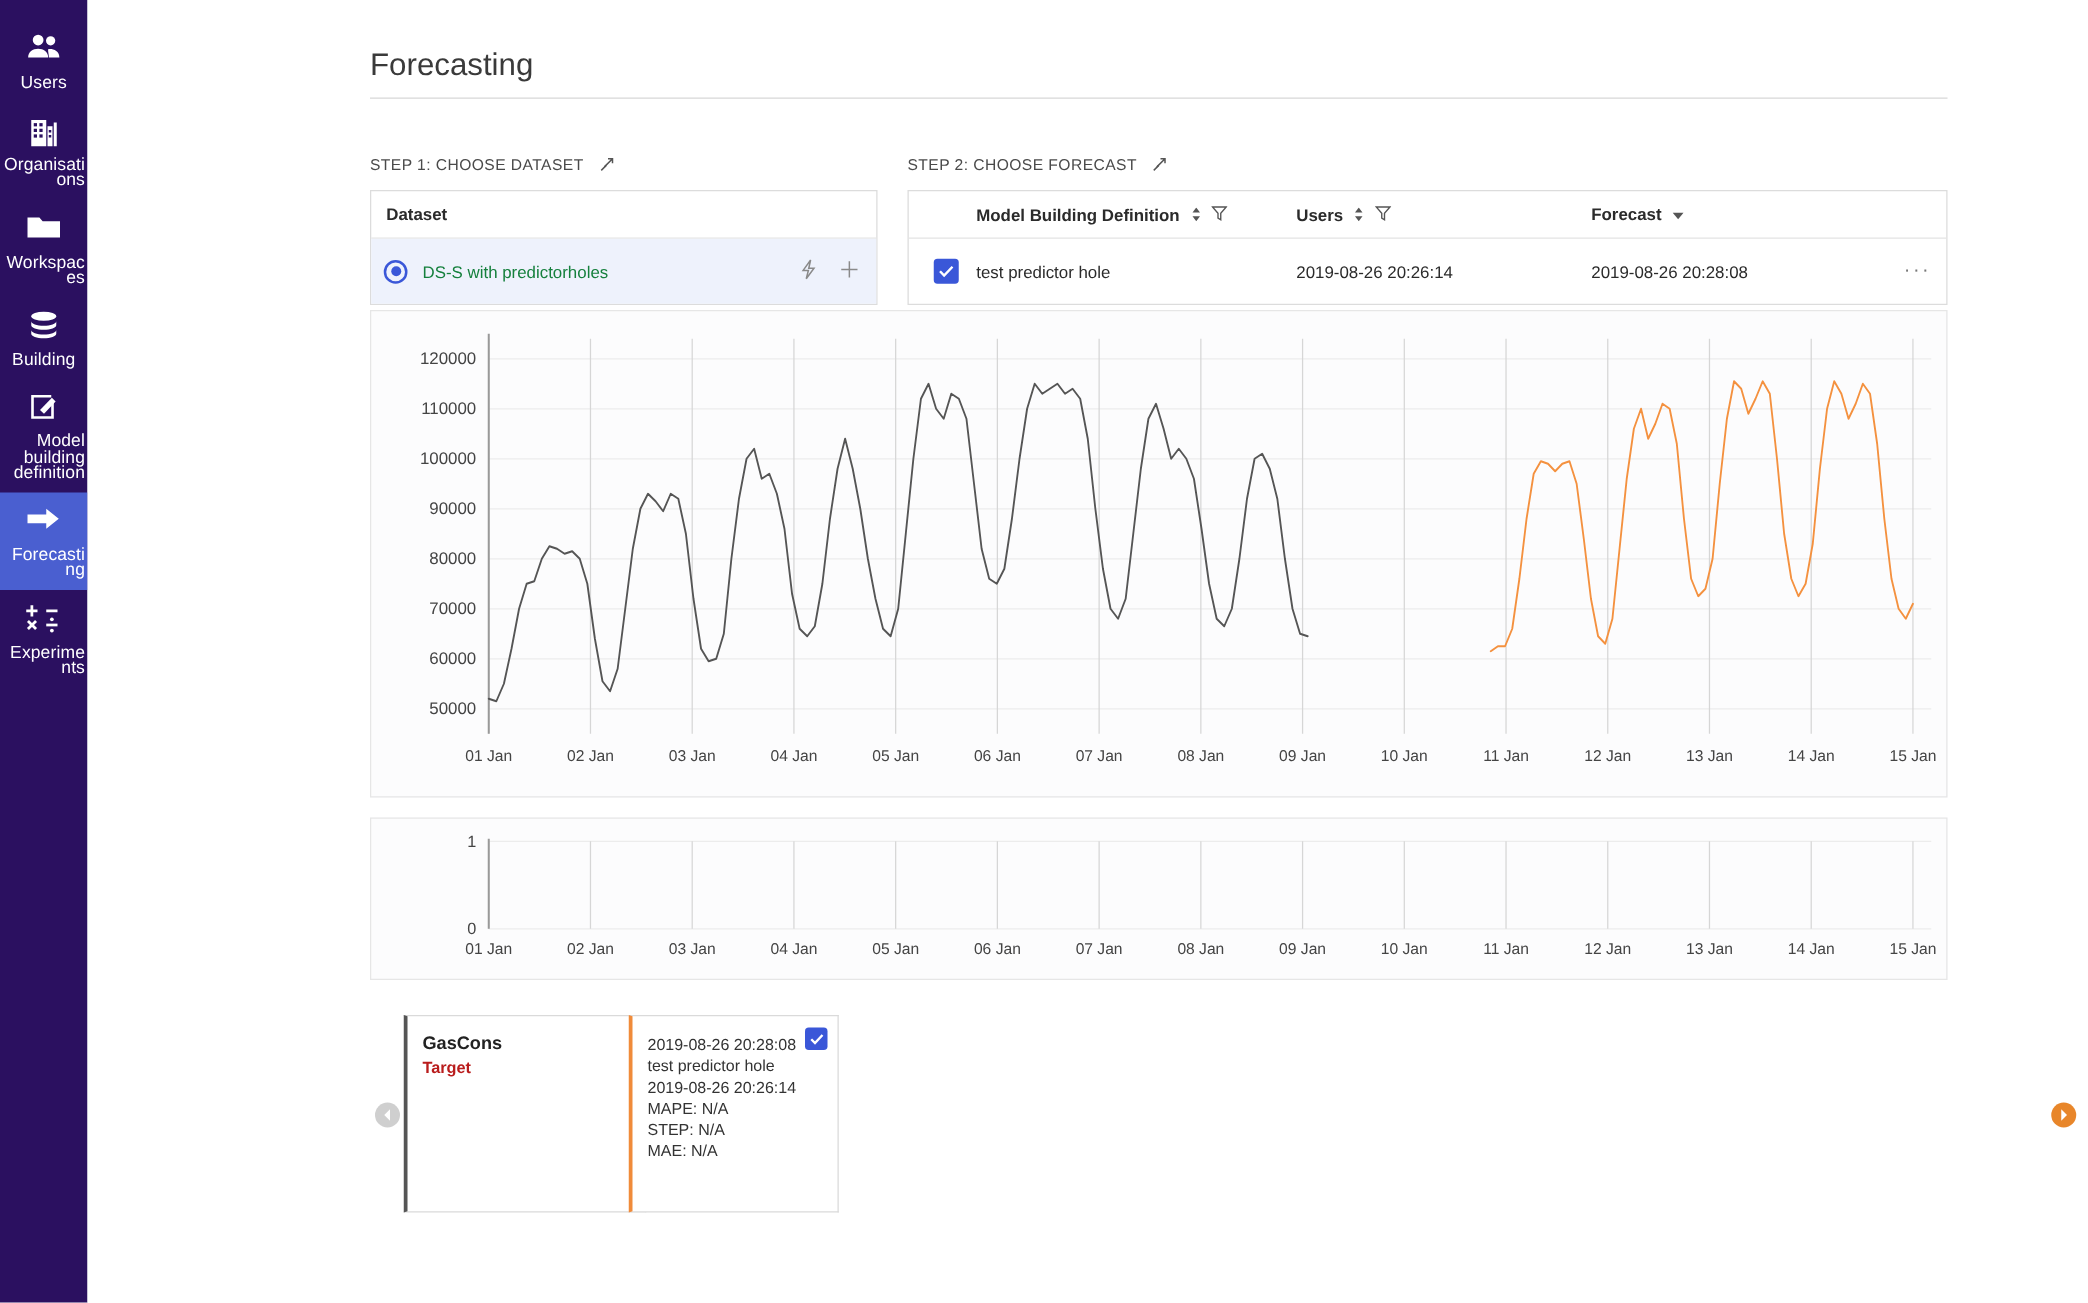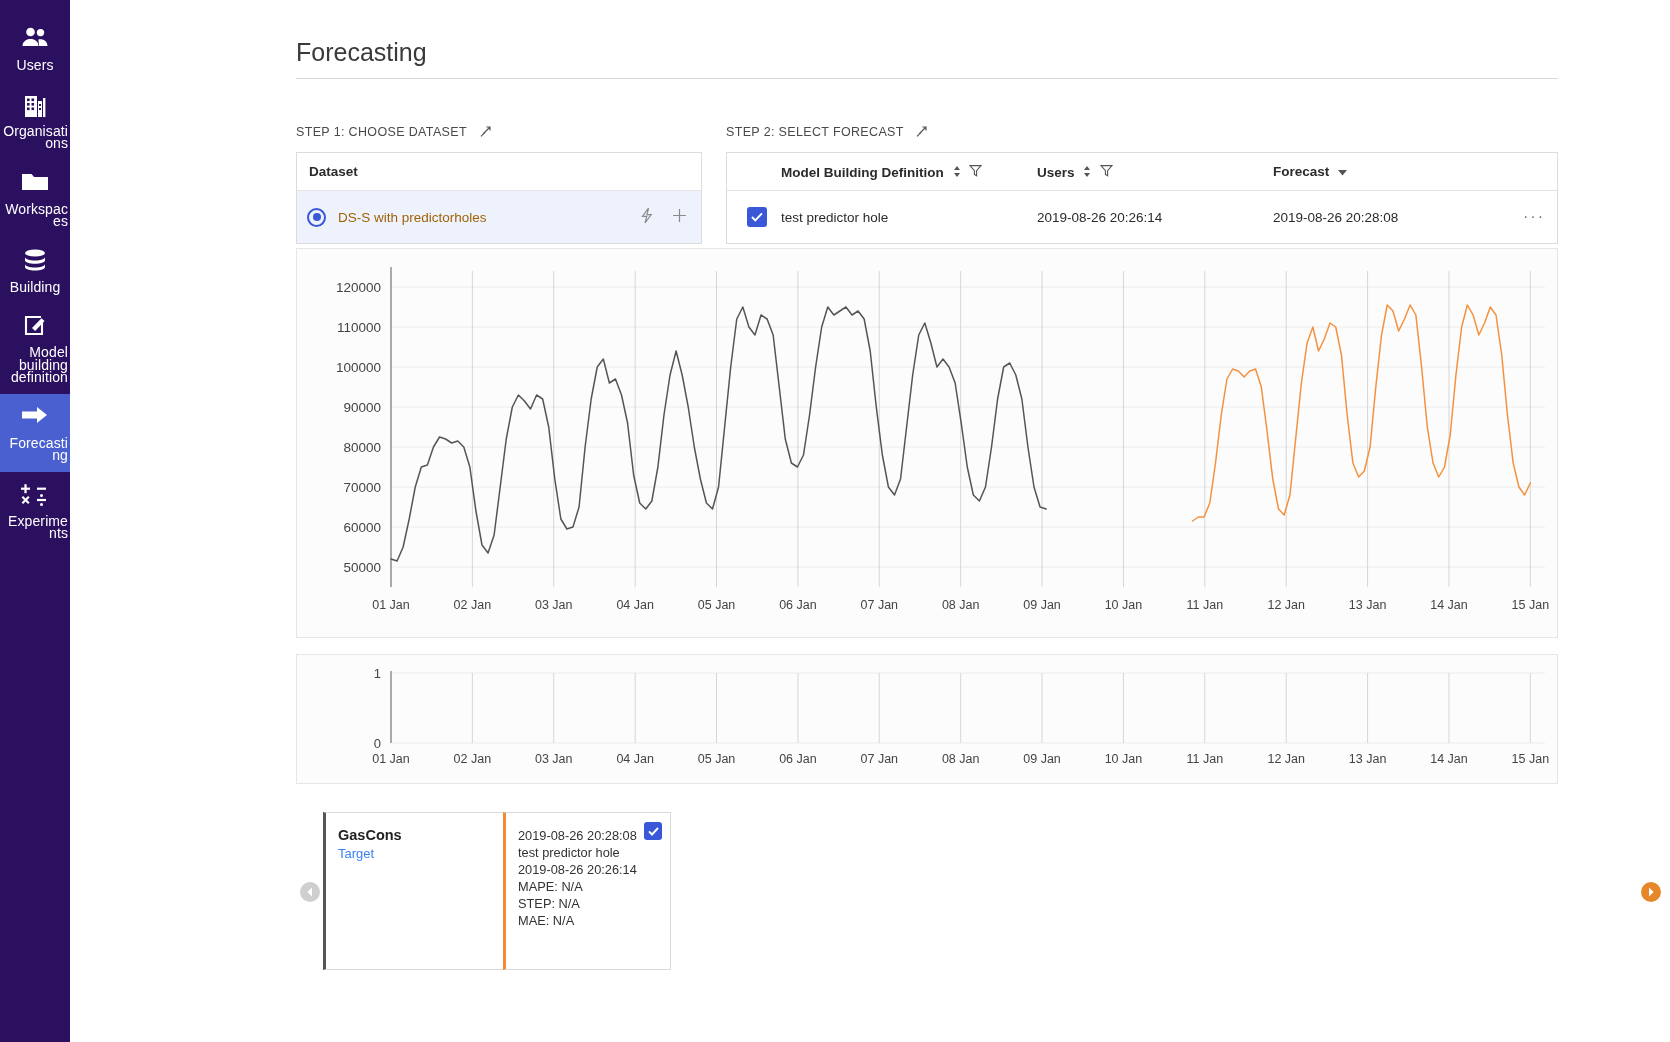--- a/index.html
+++ b/index.html
@@ -57,21 +57,21 @@
   .panel-head {
     height:38px; display:flex; align-items:center;
     border-bottom:1px solid #e4e4e4; font-size:13.5px; font-weight:bold; color:#2b2b2b;
   }
 
   
   #step1-panel { left:226px; top:152px; width:406px; height:92px; }
   #step1-panel .panel-head { padding-left:12px;text-align:center; }
   .ds-row {
     height:52px; background:#eef2fc; display:flex; align-items:center;
-    padding:0 14px 0 10px; font-size:13.5px; color:#a16207;
+    padding:0 14px 0 10px; font-size:13.5px; color:#15803d;
   }
   .radio {
     width:19px; height:19px; border-radius:50%; border:2px solid #3a57d8;
     display:inline-block; position:relative; margin-right:12px; flex:none;
   }
   .radio::after{
     content:""; position:absolute; left:3.5px; top:3.5px; width:8px; height:8px;
     border-radius:50%; background:#3a57d8;
   }
   .ds-name { flex:1; }
@@ -106,21 +106,21 @@
 
   
   #legend-area { position:absolute; left:226px; top:812px; width:1300px; height:160px; }
   .lcard {
     position:absolute; top:0; background:#fff; border:1px solid #dadada;
     width:194px; height:158px; padding:14px 12px;
   }
   .lcard.target { left:27px; border-left:3px solid #555555; }
   .lcard.forecast { left:207px; border-left:3px solid #f08b3a; width:168px; }
   .lc-title { font-size:14.5px; font-weight:bold; color:#222; }
-  .lc-sub { font-size:13px; color:#3b82f6; margin-top:3px; }
+  .lc-sub { font-size:13px; color:#b91c1c; margin-top:3px;font-weight:bold; }
   .lc-line { font-size:12.8px; color:#333; line-height:17px; }
   .lc-check {
     position:absolute; right:8px; top:9px; width:18px; height:18px; border-radius:3px;
     background:#3a57d8; display:flex; align-items:center; justify-content:center;
   }
 
   .nav-arrow {
     position:absolute; width:20px; height:20px; border-radius:50%;
     display:flex; align-items:center; justify-content:center; cursor:pointer;
   }
@@ -233,21 +233,21 @@
     <span>STEP 1: CHOOSE DATASET</span>
     <span class="expand-ico">
       <svg width="13" height="13" viewBox="0 0 13 13" stroke="#555" stroke-width="1.2" fill="none">
         <path d="M4.5 8.5L11 2M7.4 2H11v3.6"></path>
           <path d="M2 11.3l4-4"></path>
       </svg>
     </span>
   </div>
 
   <div class="step-label" style="left:656px; top:125px;">
-    <span>STEP 2: SELECT FORECAST</span>
+    <span>STEP 2: CHOOSE FORECAST</span>
     <span class="expand-ico">
       <svg width="13" height="13" viewBox="0 0 13 13" stroke="#555" stroke-width="1.2" fill="none">
         <path d="M4.5 8.5L11 2M7.4 2H11v3.6"></path>
           <path d="M2 11.3l4-4"></path>
       </svg>
     </span>
   </div>
 
   <div class="panel" id="step1-panel">
     <div class="panel-head">

